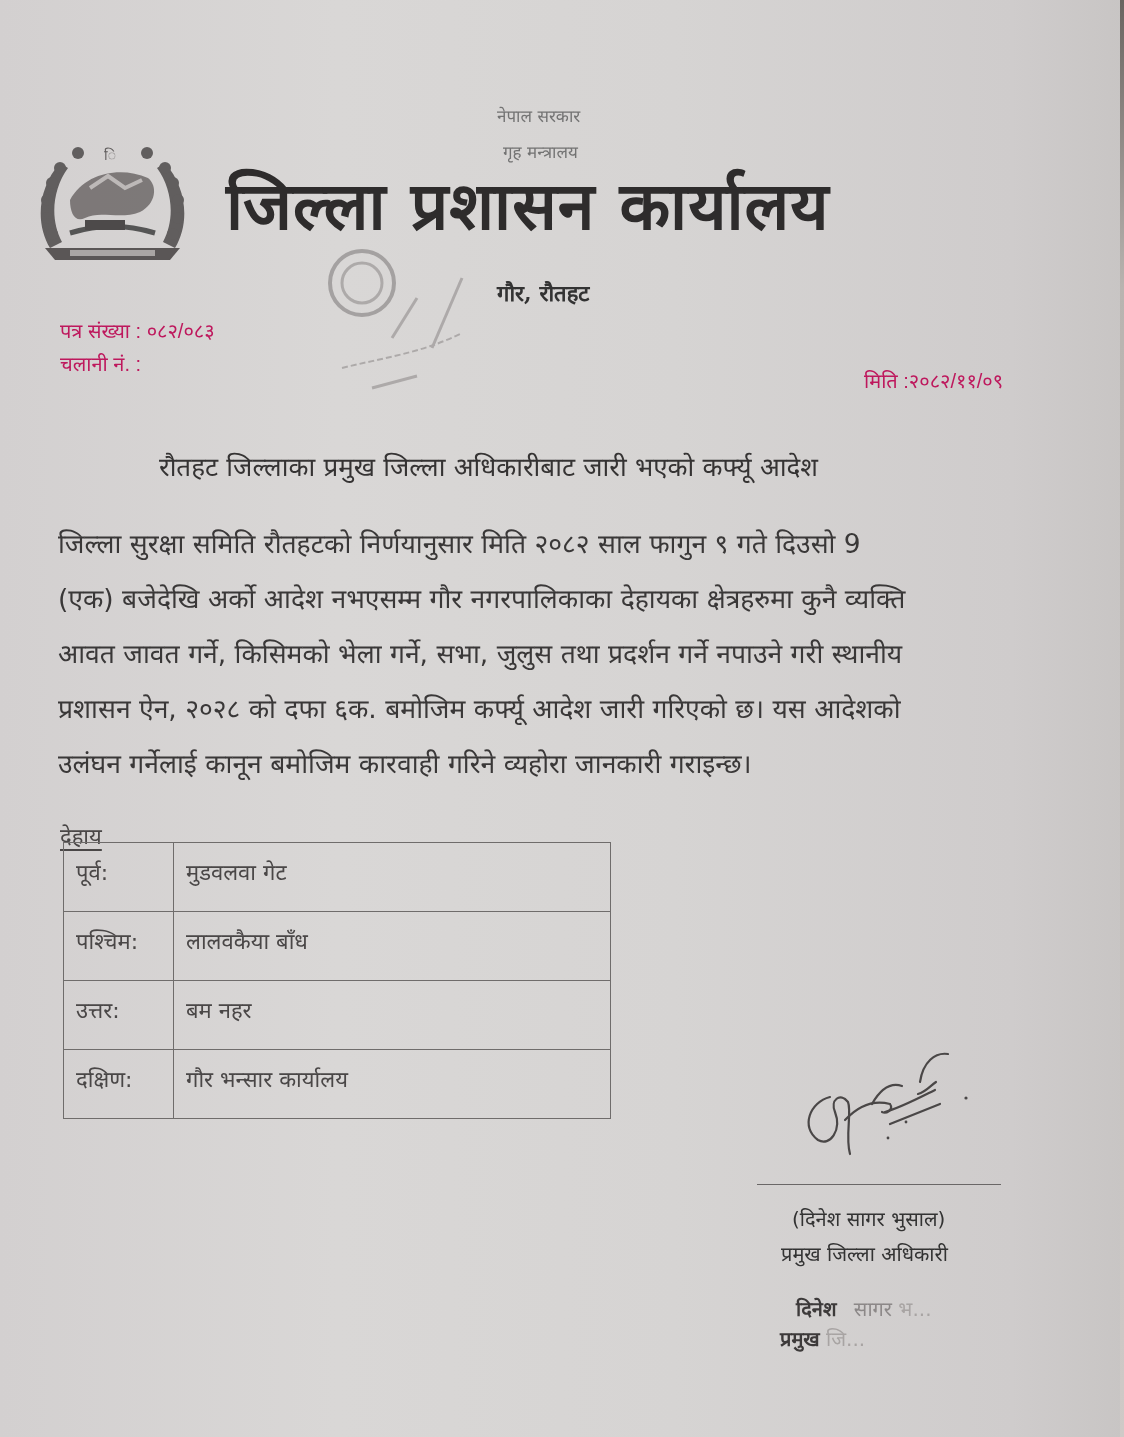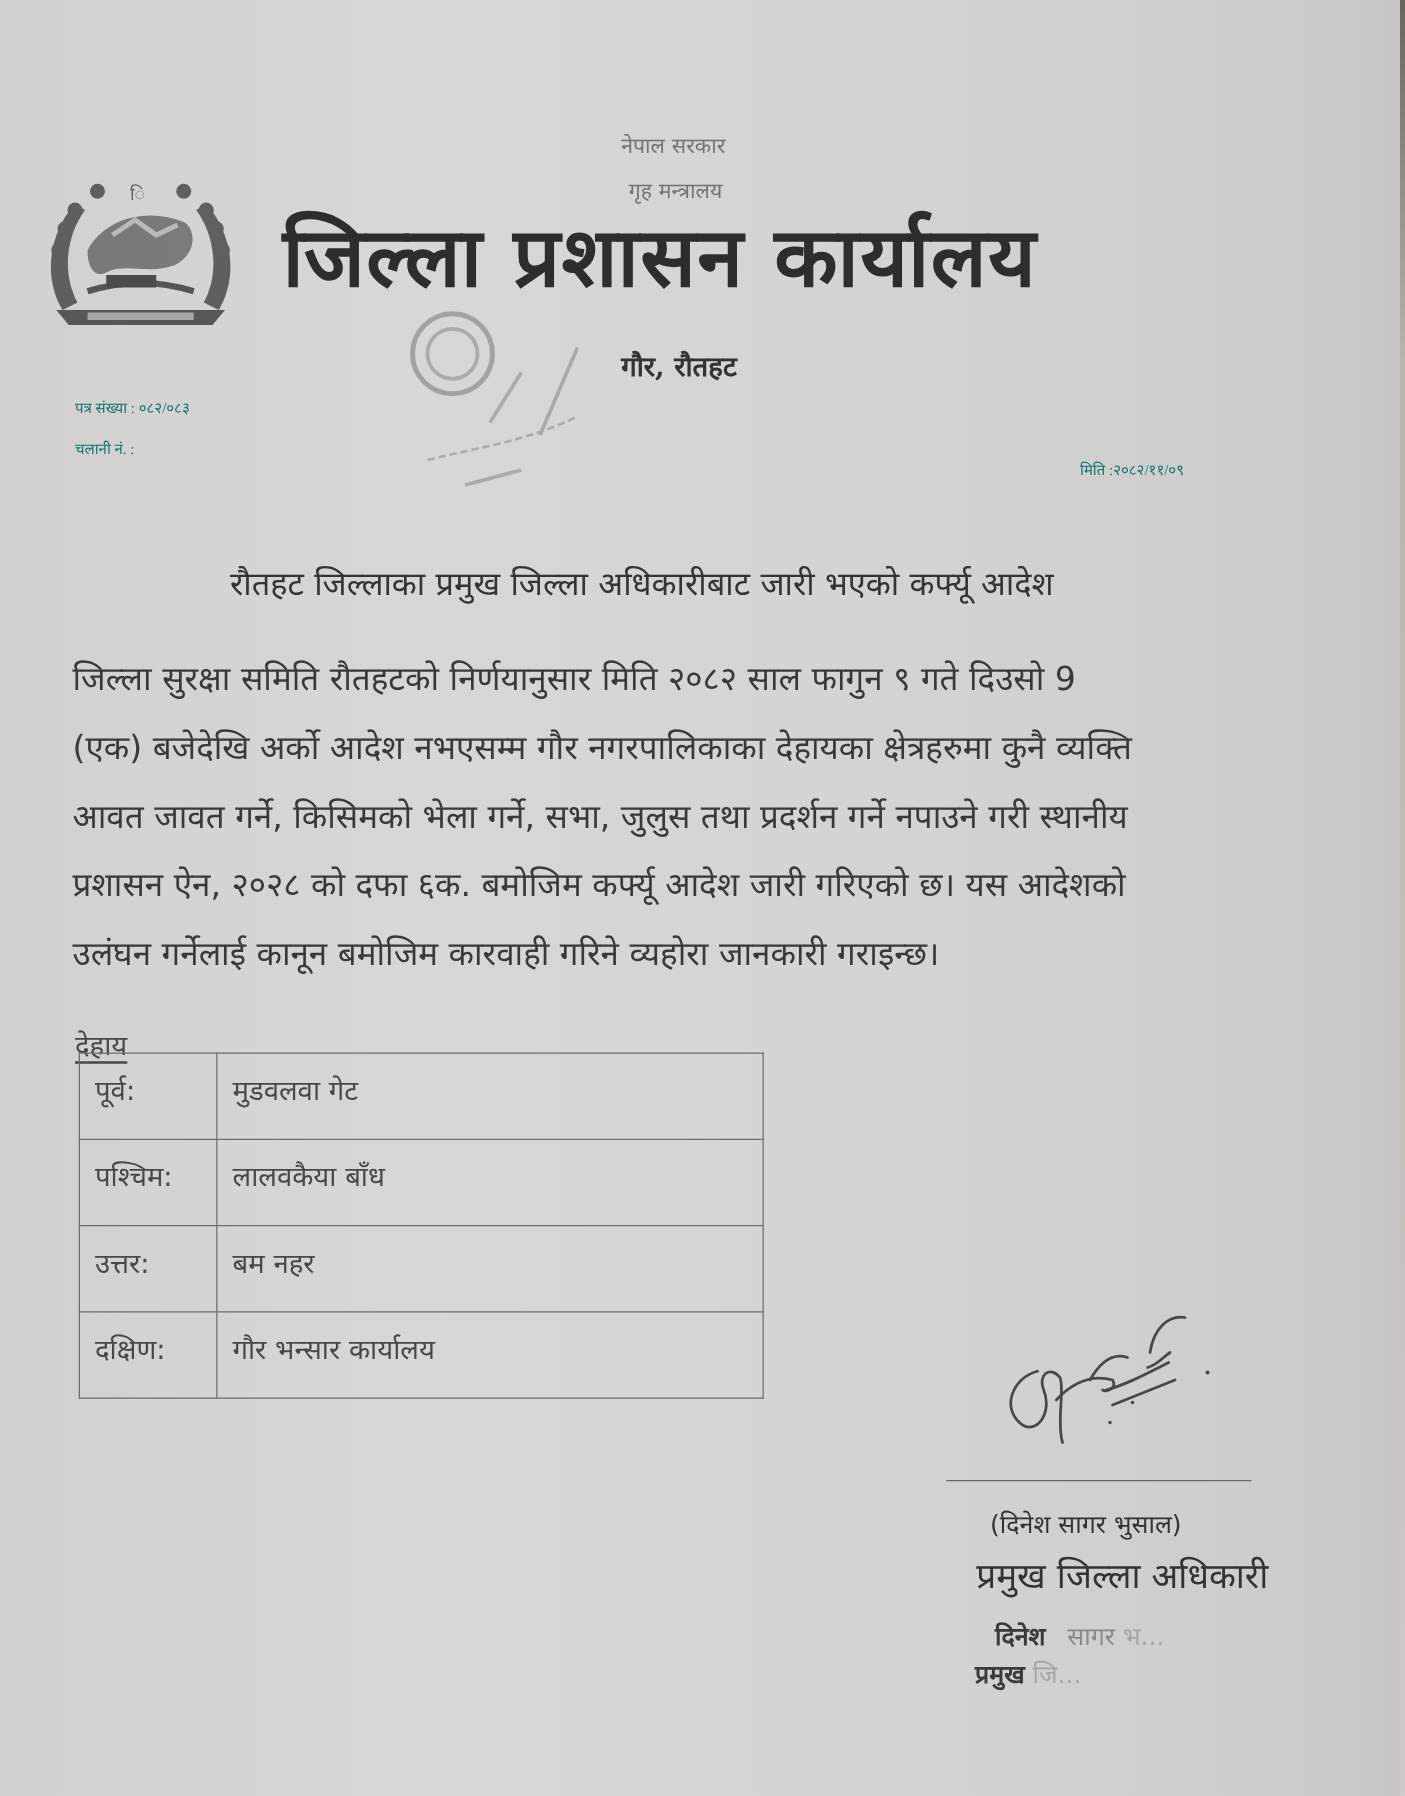--- a/index.html
+++ b/index.html
@@ -16,24 +16,24 @@
     .abs { position: absolute; white-space: nowrap; }
 
     .emblem { left: 30px; top: 138px; width: 165px; height: 125px; }
     .gov-line { font-size: 17px; color: #737373; font-family: "DejaVu Serif", serif; }
     .office-title {
       left: 226px; top: 158px; font-size: 66px; font-weight: bold;
       color: #2e2c2c; letter-spacing: 1px; font-family: "DejaVu Sans", sans-serif;
     }
     .location { left: 497px; top: 277px; font-size: 22px; font-weight: bold; color: #333; font-family: "DejaVu Serif", serif; }
     .stamp { left: 312px; top: 238px; width: 170px; height: 165px; opacity: 0.55; }
-    .meta { font-size: 12px; color: #0f766e; font-family: Liberation Serif, serif; }
+    .meta { font-size: 20px; color: #be185d; font-family: Liberation Sans, sans-serif; }
 
     .subject {
-      left: 184px; top: 448px; font-size: 26px; color: #353333;
+      left: 159px; top: 448px; font-size: 26px; color: #353333;
       font-family: "DejaVu Sans", sans-serif;
     }
     .body-text {
       left: 58px; top: 516px; width: 1000px;
       font-size: 26.5px; line-height: 55px; color: #3a3838;
       white-space: normal; text-align: justify;
       font-family: "DejaVu Sans", sans-serif;
     }
     .body-line { display: block; white-space: nowrap; }
 
@@ -51,21 +51,21 @@
       vertical-align: middle;
     }
     .bounds-table td.dir { width: 97px; }
 
     .signature { left: 790px; top: 1042px; width: 190px; height: 118px; }
     .sig-line {
       position: absolute; left: 757px; top: 1184px; width: 244px; height: 0;
       border-top: 1.5px solid #6a6767;
     }
     .sig-name { left: 792px; top: 1205px; font-size: 20px; color: #333; }
-    .sig-title { left: 781px; top: 1240px; font-size: 28px; color: #333; }
+    .sig-title { left: 781px; top: 1240px; font-size: 20px; color: #333; }
     .seal-name { left: 796px; top: 1295px; font-size: 20px; font-weight: bold; color: #3d3a3a; }
     .seal-title { left: 780px; top: 1325px; font-size: 20px; font-weight: bold; color: #3d3a3a; }
     .fade-1 { color: #8c8888; font-weight: normal; padding-left: 11px; }
     .fade-2 { color: #a8a4a3; font-weight: normal; }
   </style>
 </head>
 <body>
 
 <div class="page-edge"></div>
 

